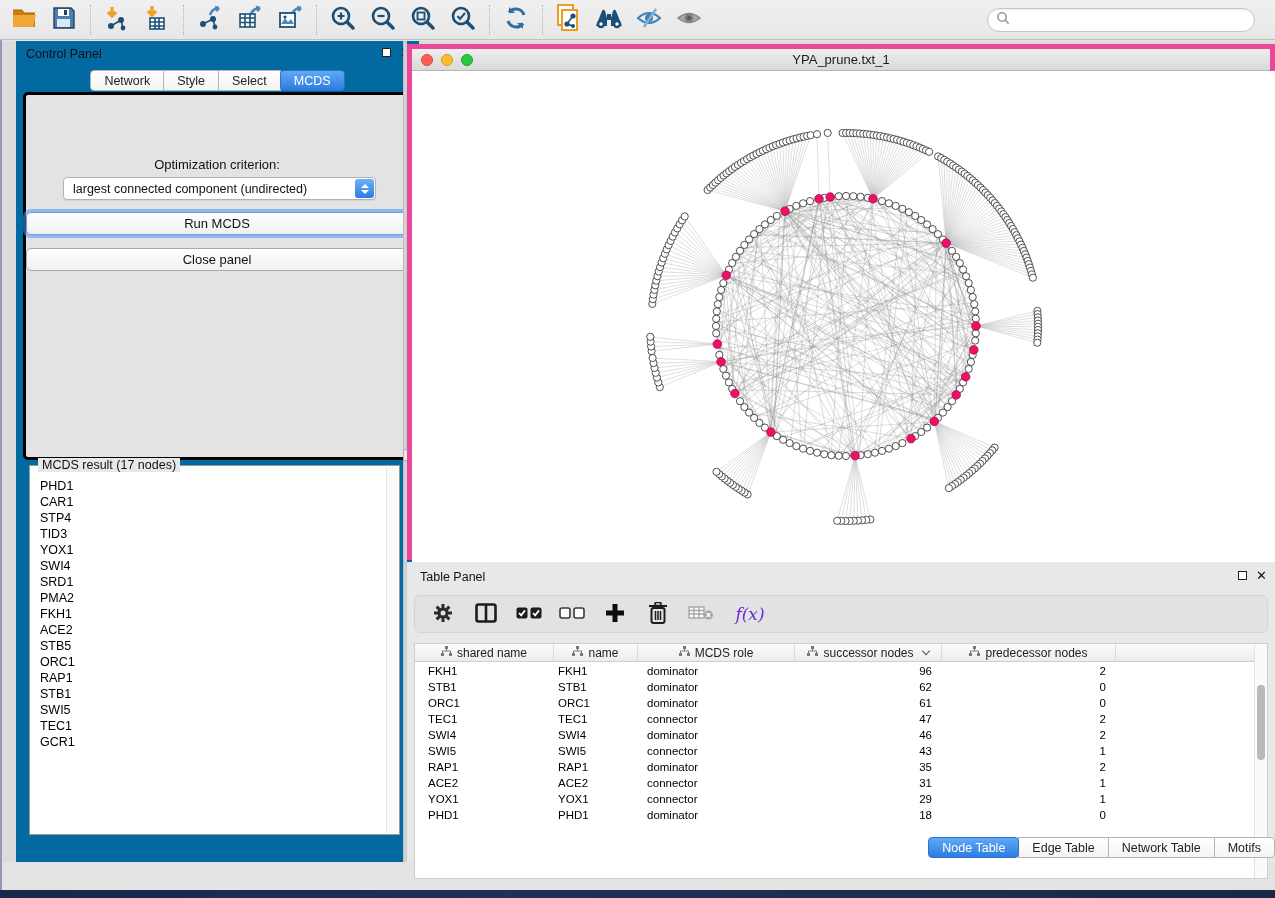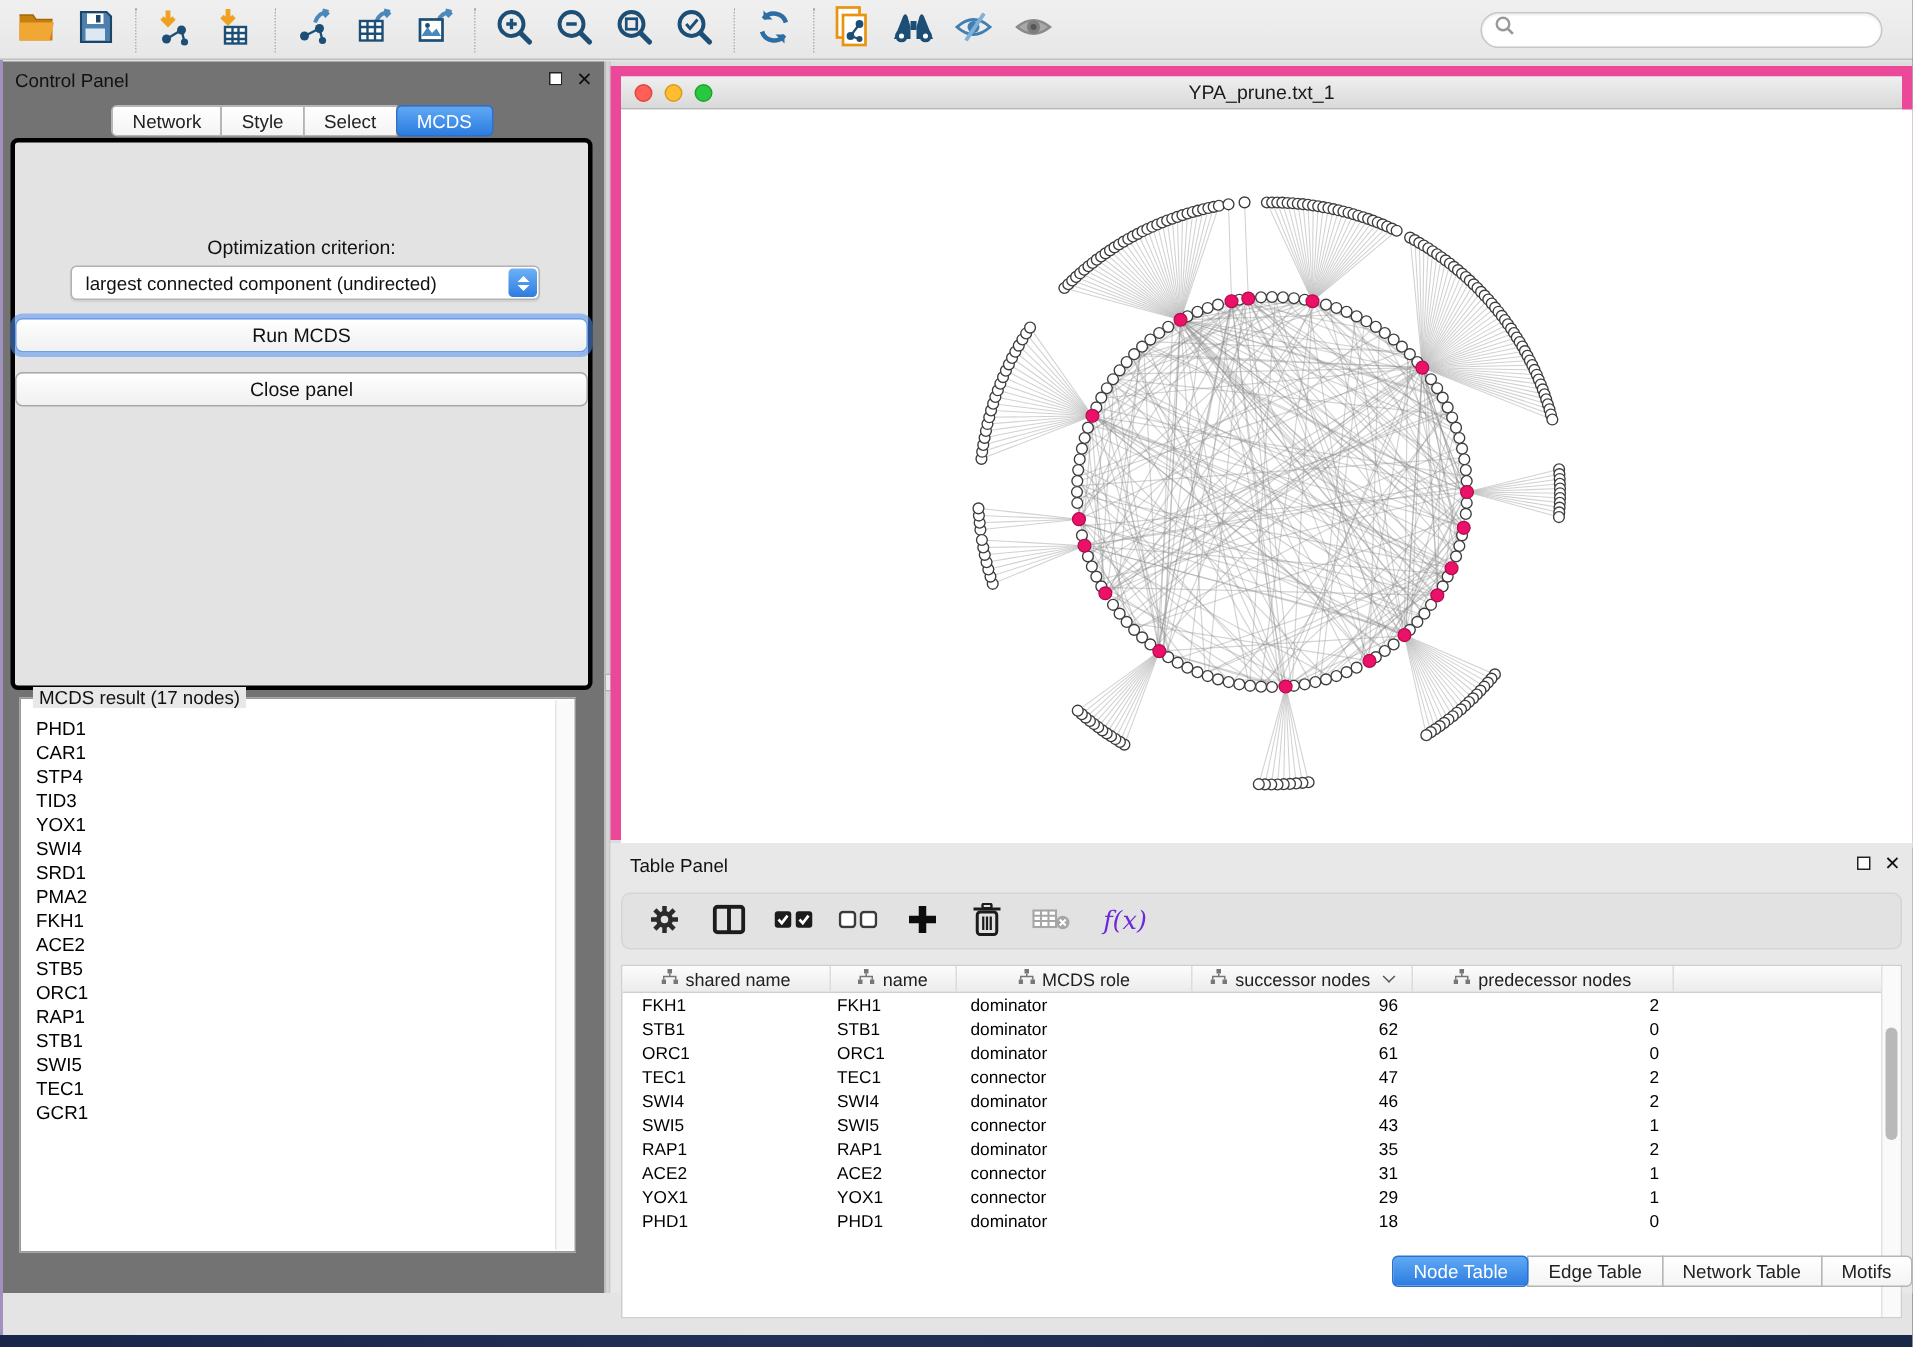--- a/index.html
+++ b/index.html
@@ -22,21 +22,21 @@
     padding-left:8px; box-shadow:inset 0 1px 2px rgba(0,0,0,.08); }
   .searchbox input { border:none; outline:none; flex:1; height:18px; font-size:12px; background:transparent; }
 
   
   .content { position:absolute; left:0; top:41px; width:1275px; height:821px; background:#dcdcdc; }
   .vdivider { position:absolute; left:403px; top:0; width:4px; height:821px; background:#d4d4d4;
     border-left:1px solid #bdbdbd; border-right:1px solid #c9c9c9; }
   .vgrip { position:absolute; left:-1px; top:408px; width:5px; height:12px; background:#e9e9e9; border:1px solid #b0b0b0; }
 
   
-  .control-panel { position:absolute; left:0; top:0; width:403px; height:821px; background:#737373; }
+  .control-panel { position:absolute; left:16px; top:0; width:403px; height:821px; background:#0369a1; }
   .cp-titlebar { position:absolute; left:0; top:0; width:100%; height:26px; display:flex; align-items:center; }
   .cp-title { font-size:12.5px; color:#111; margin-left:10px; }
   .panel-icons { position:absolute; right:8px; top:6px; display:flex; gap:9px; align-items:center; }
   .float-glyph { width:9px; height:9px; border:1.5px solid #222; background:#fff; }
   .close-glyph { font-size:13px; font-weight:bold; color:#111; line-height:11px; }
 
   .cp-tabs { position:absolute; left:0; top:29px; width:100%; display:flex; justify-content:center; }
   .seg-tab { height:21px; padding:0 13px; font-size:12.5px; color:#222; background:linear-gradient(#ffffff,#f4f4f4);
     border:1px solid #b5b5b5; margin-left:-1px; display:flex; align-items:center; position:relative; }
   .seg-tab:first-child { border-radius:4px 0 0 4px; margin-left:0; }
@@ -61,21 +61,21 @@
 
   .result-box { position:absolute; left:13px; top:424px; width:371px; height:370px;
     border:1px solid #989898; background:#fff; }
   .result-legend { position:absolute; left:8px; top:-8px; background:#e9e8e8; padding:0 4px; font-size:12.5px; color:#111; }
   .result-list { position:absolute; left:1px; top:4px; right:14px; bottom:1px; overflow:hidden;
     padding:8px 0 0 9px; font-size:12.5px; color:#000; line-height:16px; }
   .result-scroll { position:absolute; right:1px; top:1px; bottom:1px; width:12px; background:#fafafa; border-left:1px solid #e4e4e4; }
 
   
   .right-area { position:absolute; left:407px; top:0; width:868px; height:821px; }
-  .net-window { position:absolute; left:0; top:3px; width:868px; height:516px; border:7px solid #ec4899; }
+  .net-window { position:absolute; left:0; top:3px; width:868px; height:516px; border:5px solid #ec4899; }
   .net-titlebar { position:absolute; left:0; top:0; width:100%; height:22px;
     background:linear-gradient(#efefef,#d9d9d9); border-bottom:1px solid #b5b5b5; }
   .lights { position:absolute; left:9px; top:5px; display:flex; gap:8px; }
   .light { width:12px; height:12px; border-radius:50%; }
   .net-title { width:100%; text-align:center; font-size:13px; color:#1a1a1a; line-height:21px; }
   .net-canvas { position:absolute; left:0; top:22px; width:866px; height:492px; background:#fff; overflow:hidden; }
 
   
   .table-panel { position:absolute; left:0; top:521px; width:868px; height:300px; background:#e9e8e8; }
   .tp-title { position:absolute; left:13px; top:8px; font-size:12.5px; color:#111; }

